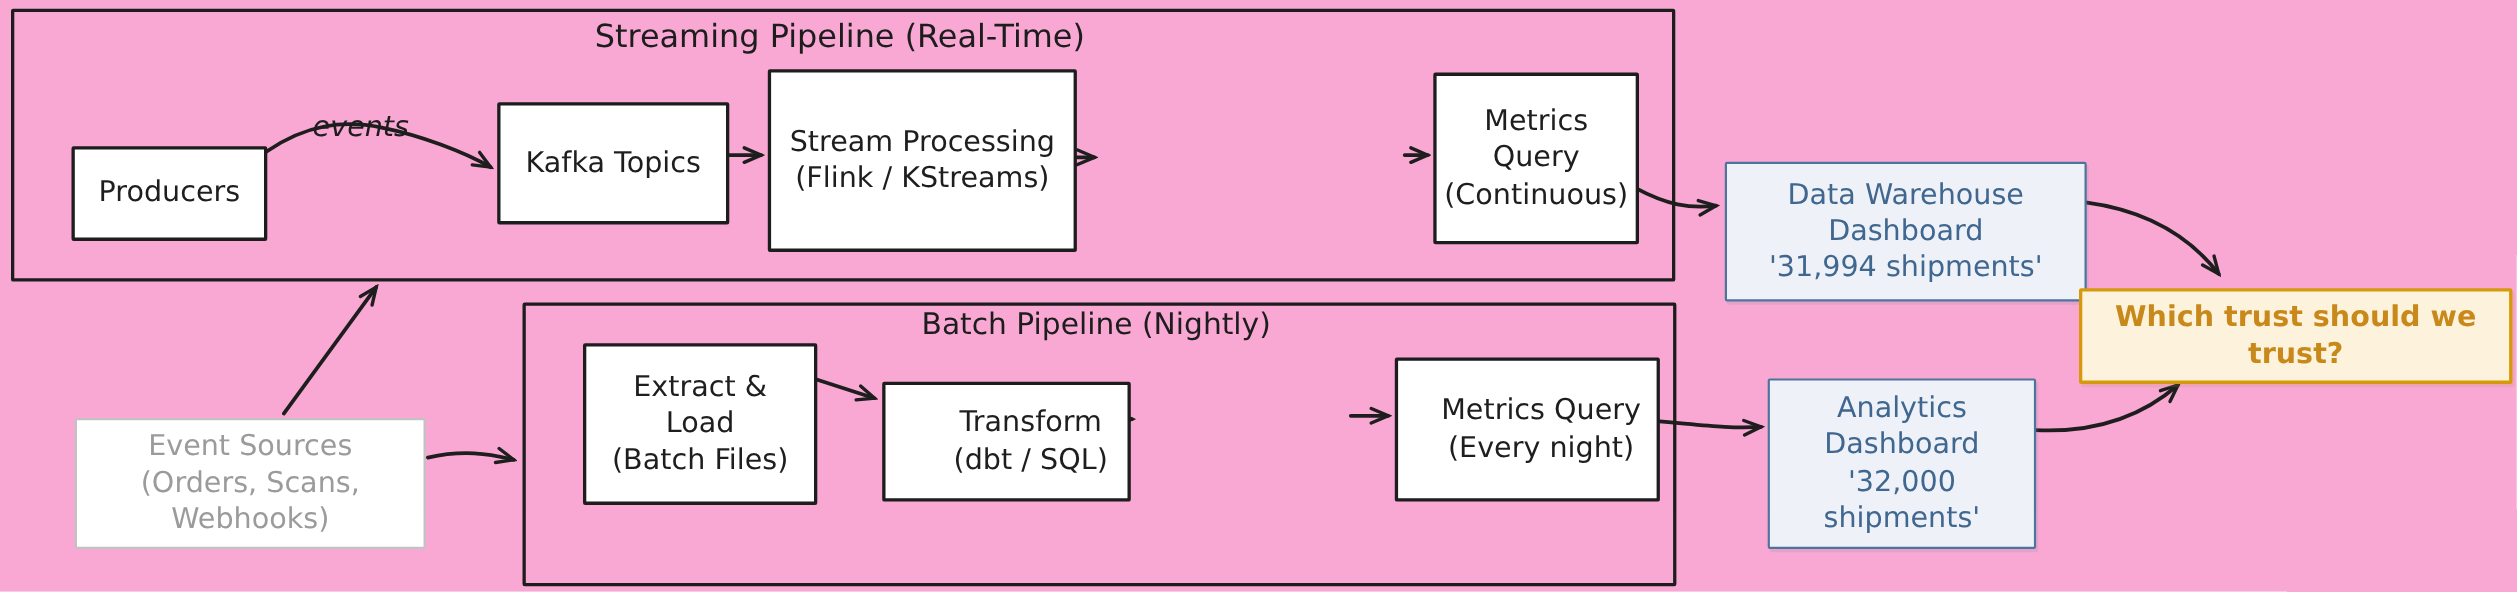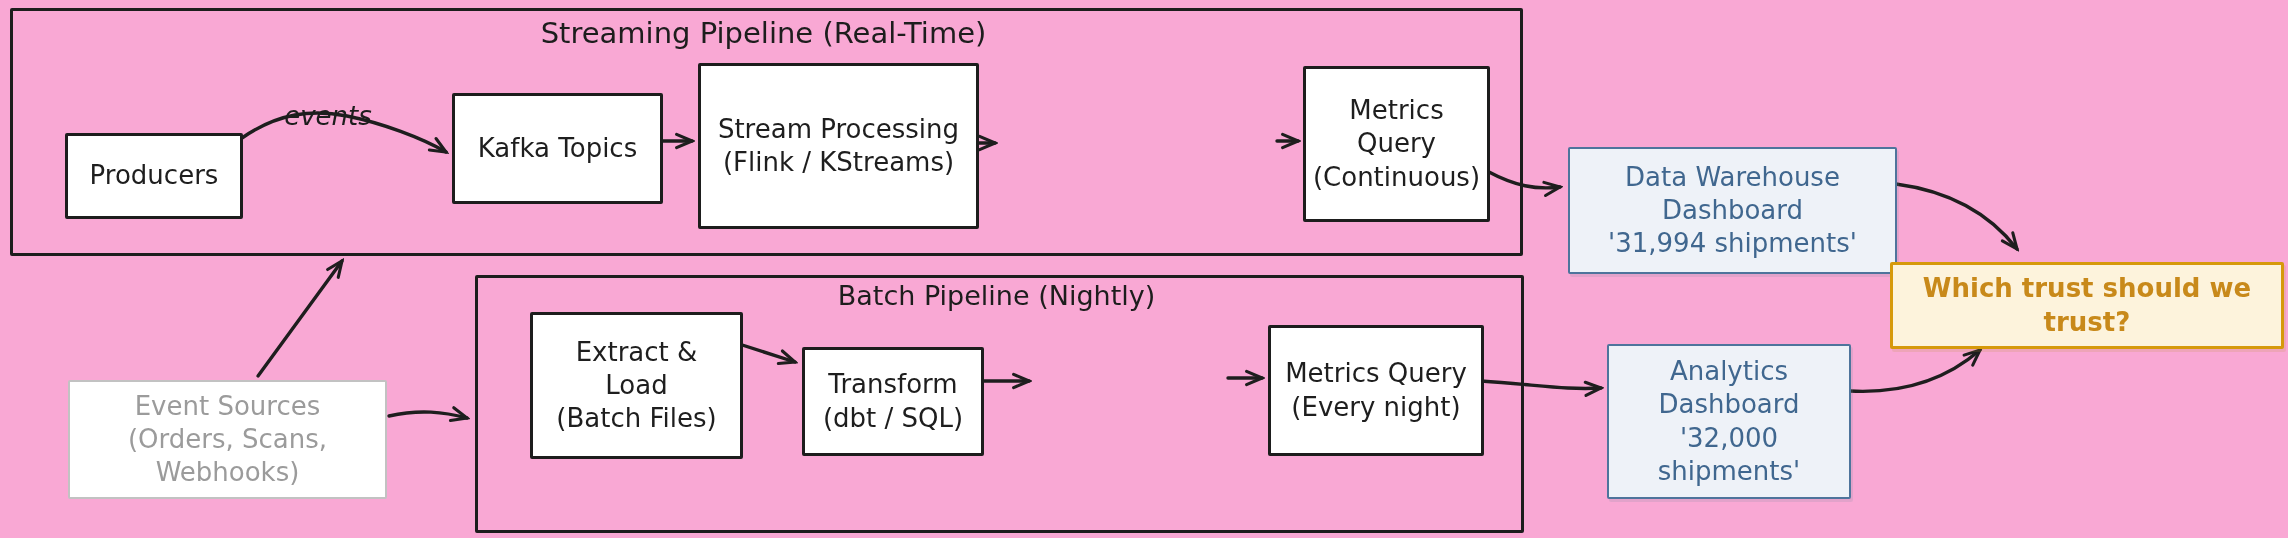--- a/index.html
+++ b/index.html
@@ -78,25 +78,25 @@
 Query
 (Continuous)</div>
 
   <div class="container" style="left:475px;top:275px;width:1043px;height:252px;"></div>
   <div class="container-title" style="left:475px;top:280px;width:1043px;font-size:27px;">Batch Pipeline (Nightly)</div>
 
   <div class="node" style="left:530px;top:312px;width:207px;height:141px;">Extract &amp;
 Load
 (Batch Files)</div>
 
-  <div class="node" style="left:802px;top:347px;width:176px;height:103px;">Transform
+  <div class="node" style="left:802px;top:347px;width:176px;height:103px;padding-left:44px;">Transform
 (dbt / SQL)</div>
 
 
-  <div class="node" style="left:1268px;top:325px;width:210px;height:125px;">Metrics Query
+  <div class="node" style="left:1268px;top:325px;width:210px;height:125px;padding-left:25px;">Metrics Query
 (Every night)</div>
 
   <div class="node node-gray" style="left:68px;top:380px;width:315px;height:115px;">Event Sources
 (Orders, Scans,
 Webhooks)</div>
 
   <div class="node node-blue" style="left:1568px;top:147px;width:325px;height:123px;">Data Warehouse
 Dashboard
 '31,994 shipments'</div>
 

